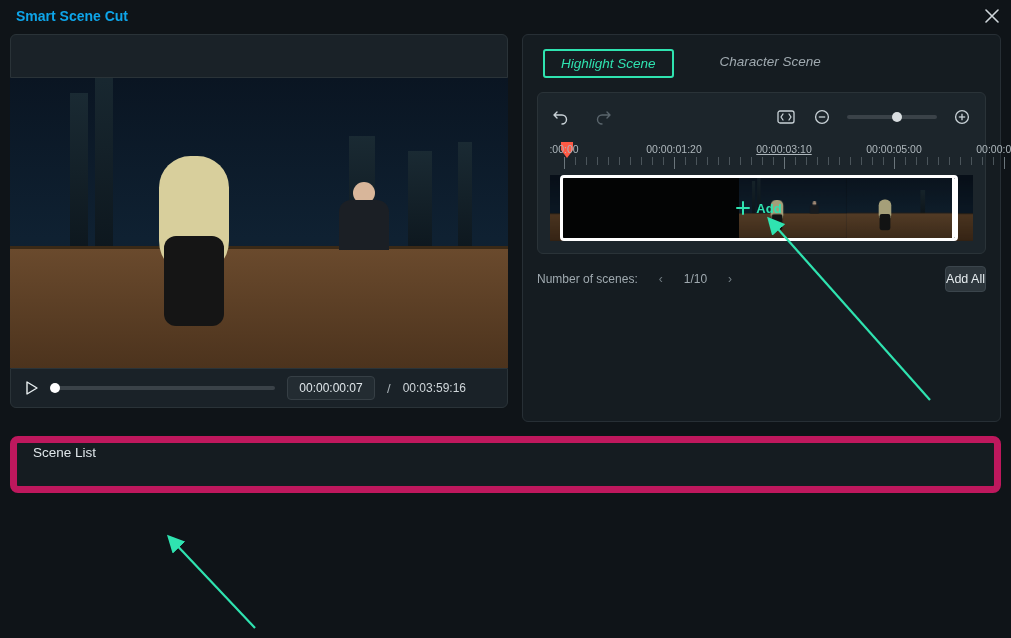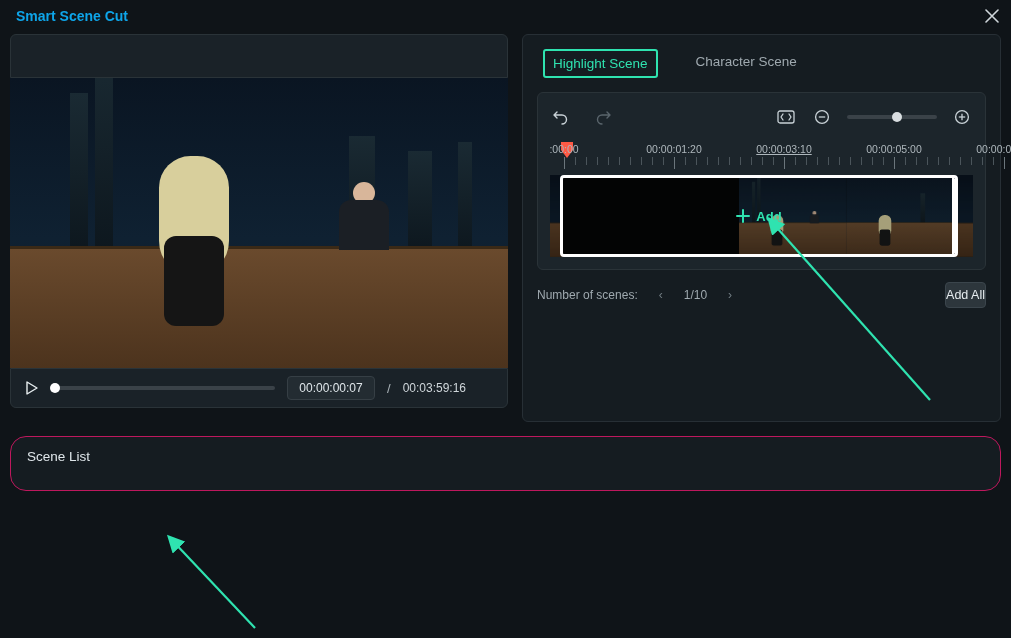--- a/index.html
+++ b/index.html
@@ -40,59 +40,59 @@
   .host .head{ width:22px; height:22px; background:#d8b69a; border-radius:50%; margin:0 auto; }
   .host .body{ width:50px; height:50px; background:#1b1f25; border-radius:12px 12px 0 0; margin:-4px auto 0; }
   .guest { position:absolute; bottom:4%; left:26%; width:110px; height:200px; }
   .guest .hair{ width:70px; height:120px; background:#d8cf9c; border-radius:36px 36px 40px 40px; margin:0 auto; }
   .guest .body{ width:60px; height:90px; background:#151515; border-radius:12px; margin:-40px auto 0; }
   .couch { position:absolute; bottom:0; left:0; width:30%; height:30%; background:#2a3038; border-radius:0 20px 0 0; }
 
   
   .right-panel { flex: 1; background: #151c21; border: 1px solid #272f35; border-radius: 6px; padding: 0 0 14px 0; min-height: 388px; }
   .tabs { display: flex; gap: 30px; padding: 14px 20px 14px 20px; }
-  .tab { color: #9fa9af; cursor: pointer; font-size: 13.5px; padding: 5px 8px; border-radius: 3px; }
+  .tab { color: #9fa9af; cursor: pointer; font-size: 13.5px; padding: 5px 16px; border-radius: 3px; font-style: italic; }
   .tab.active { color: #2fe3b0; border: 2px solid #2fe3b0; }
   .timeline-wrap { margin: 0 14px; background: #1c252b; border: 1px solid #2a3338; border-radius: 6px; padding: 10px 12px 12px; }
   .tl-tools { display: flex; align-items: center; justify-content: space-between; height: 28px; }
   .tl-left { display: flex; gap: 20px; }
   .tl-right { display: flex; align-items: center; gap: 14px; }
   .icon-btn { width: 22px; height: 22px; display:flex; align-items:center; justify-content:center; cursor:pointer; color:#c9d2d7; }
   .icon-btn.dim { color:#5a656c; }
   .zoom-slider { width: 90px; height: 4px; background:#3a4248; border-radius:2px; position:relative; }
   .zoom-thumb { position:absolute; left:55%; top:50%; transform:translate(-50%,-50%); width:10px; height:10px; background:#d9dee1; border-radius:50%; }
 
   .ruler { position:relative; margin-top: 12px; height: 30px; }
   .playhead { position:absolute; left:10px; top:-2px; }
   .playhead svg { display:block; }
   .ticks { position:absolute; inset:0; }
   .tick { position:absolute; top:14px; width:1px; height:8px; background:#4b555b; }
   .tick.major { height: 12px; background:#6b767c; }
   .tick-label { position:absolute; top:0; color:#aeb7bc; font-size:10.5px; transform: translateX(-50%); }
 
-  .clip-row { position: relative; height: 82px; margin-top: 2px; overflow: hidden; }
+  .clip-row { position: relative; height: 66px; margin-top: 2px; overflow: hidden; }
   .clip-bg { position:absolute; inset:0; display:flex; }
   .clip-bg .thumb { flex:1; position:relative; overflow:hidden; filter: brightness(0.7); }
   .sel-clip { position:absolute; left: 10px; top: 0; width: 398px; bottom:0; border: 3px solid #ffffff; border-radius: 4px; background: #000; overflow:hidden; display:flex; }
   .sel-clip .handle { position:absolute; top:0; bottom:0; width:6px; background:#fff; display:flex; align-items:center; justify-content:center; }
   .sel-clip .handle.l { left:-3px; border-radius:4px 0 0 4px; }
   .sel-clip .handle.r { right:-3px; border-radius:0 4px 4px 0; }
   .sel-clip .handle::after { content:""; width:1px; height:22px; background:#0f1418; box-shadow: 2px 0 0 #0f1418; }
   .sel-clip .seg { flex:1; position:relative; overflow:hidden; }
   .sel-clip .seg.black { background:#000; flex:0 0 45%; }
   .add-overlay { position:absolute; inset:0; display:flex; align-items:center; justify-content:center; gap:6px; color:#2fe3b0; font-weight:600; font-size:13px; background: rgba(10,14,17,0.25); cursor:pointer; }
   .add-overlay .plus { width:14px; height:14px; }
 
   .scene-count-row { display:flex; align-items:center; justify-content:space-between; padding: 12px 14px 0 14px; }
   .scene-count-row .left { display:flex; align-items:center; gap:16px; color:#9fa9af; font-size:12px; }
   .chev { color:#737e84; cursor:pointer; width:14px; text-align:center; }
   .add-all { background:#2d363c; color:#e6ecef; border:1px solid #3b454c; padding:5px 0; border-radius:4px; cursor:pointer; font-size:12.5px; }
 
   
-  .scene-list-panel { margin: 14px 10px 0; background:#151c21; border:1px solid #be185d; border-radius:16px; padding: 12px 16px 16px; position:relative; }
+  .scene-list-panel { margin: 14px 10px 0; background:#151c21; border:7px solid #be185d; border-radius:8px; padding: 2px 16px 16px; position:relative; }
   .scene-list-title { color:#dfe6ea; font-size:13.5px; margin-bottom: 10px; }
   .scene-list-row { background:#1c252b; border-radius:6px; padding:8px; min-height:100px; display:flex; gap:10px; }
   .scene-card { width:160px; height:92px; position:relative; overflow:hidden; border-radius:3px; }
   .badge { position:absolute; top:4px; left:4px; background:#2fe3b0; color:#0d1418; font-size:10.5px; font-weight:600; padding:2px 6px; border-radius:3px; }
   .duration { position:absolute; bottom:4px; left:4px; color:#fff; font-size:11px; text-shadow:0 0 4px #000; }
 
   .edit-main { position:absolute; right:16px; bottom:12px; background:#2fe3b0; color:#0d1418; border:none; padding:8px 14px; border-radius:5px; font-weight:600; font-size:13px; cursor:pointer; }
 
   
   .arrow { position:absolute; pointer-events:none; }

